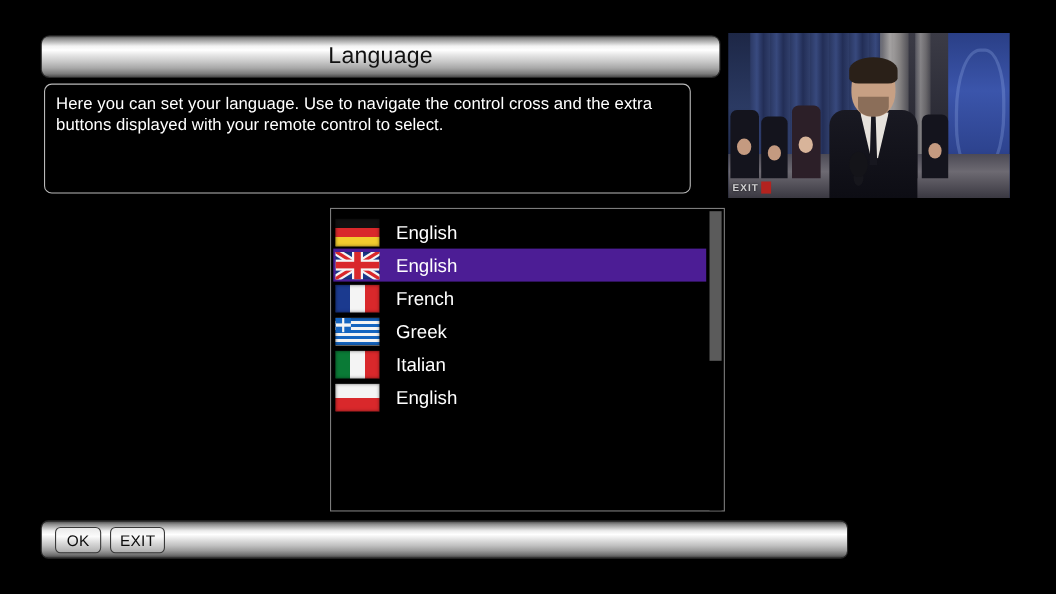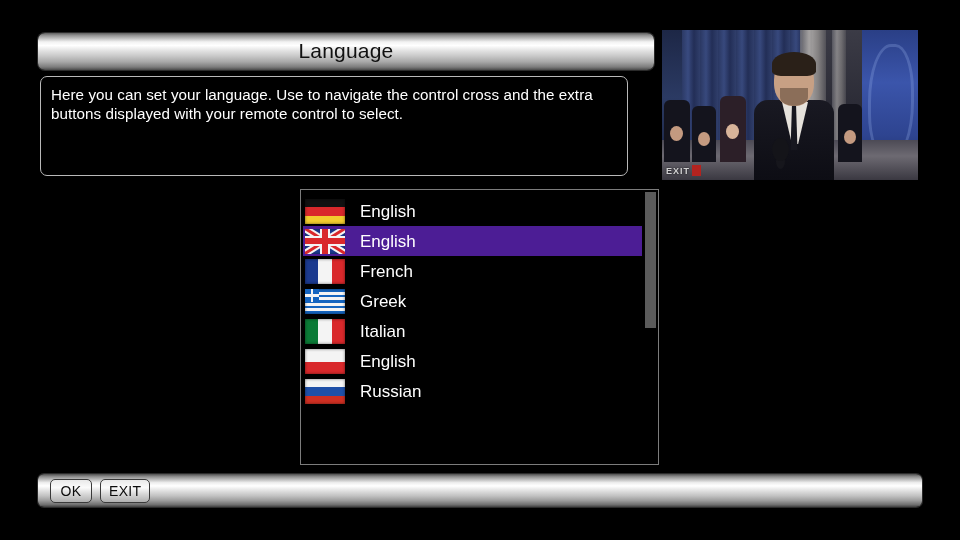--- a/index.html
+++ b/index.html
@@ -265,21 +265,21 @@
     position: absolute;
     left: 0; top: 0;
     width: 11px;
     background: #5b5b5b;
   }
 
   
   .bottombar {
     position: absolute;
     left: 38px; top: 474px;
-    width: 884px; height: 33px;
+    width: 732px; height: 33px;
     border-radius: 6px;
     background: linear-gradient(to bottom,
         #4e4e4e 0%,
         #8d8d8d 8%,
         #ededed 26%,
         #ffffff 36%,
         #dedede 52%,
         #c2c2c2 66%,
         #9e9e9e 80%,
         #6f6f6f 93%,
@@ -384,24 +384,20 @@
             <span class="gr-canton"></span>
             <span class="gr-cross-v"></span>
             <span class="gr-cross-h"></span>
           </span>
           <span class="lang-label">Greek</span>
         </div>
         <div class="lang-row" style="top: 156px;">
           <span class="flag f-pl"></span>
           <span class="lang-label">English</span>
         </div>
-        <div class="lang-row" style="top: 186px;">
-          <span class="flag f-ru"></span>
-          <span class="lang-label">Russian</span>
-        </div>
       </div>
 
     <div class="scrollbar-track">
       <div class="scrollbar-thumb" id="sb-thumb" style="top: 0%; height: 50%;"></div>
     </div>
   </div>
 
   <div class="bottombar">
     <div class="softkey first">OK</div>
     <div class="softkey">EXIT</div>

